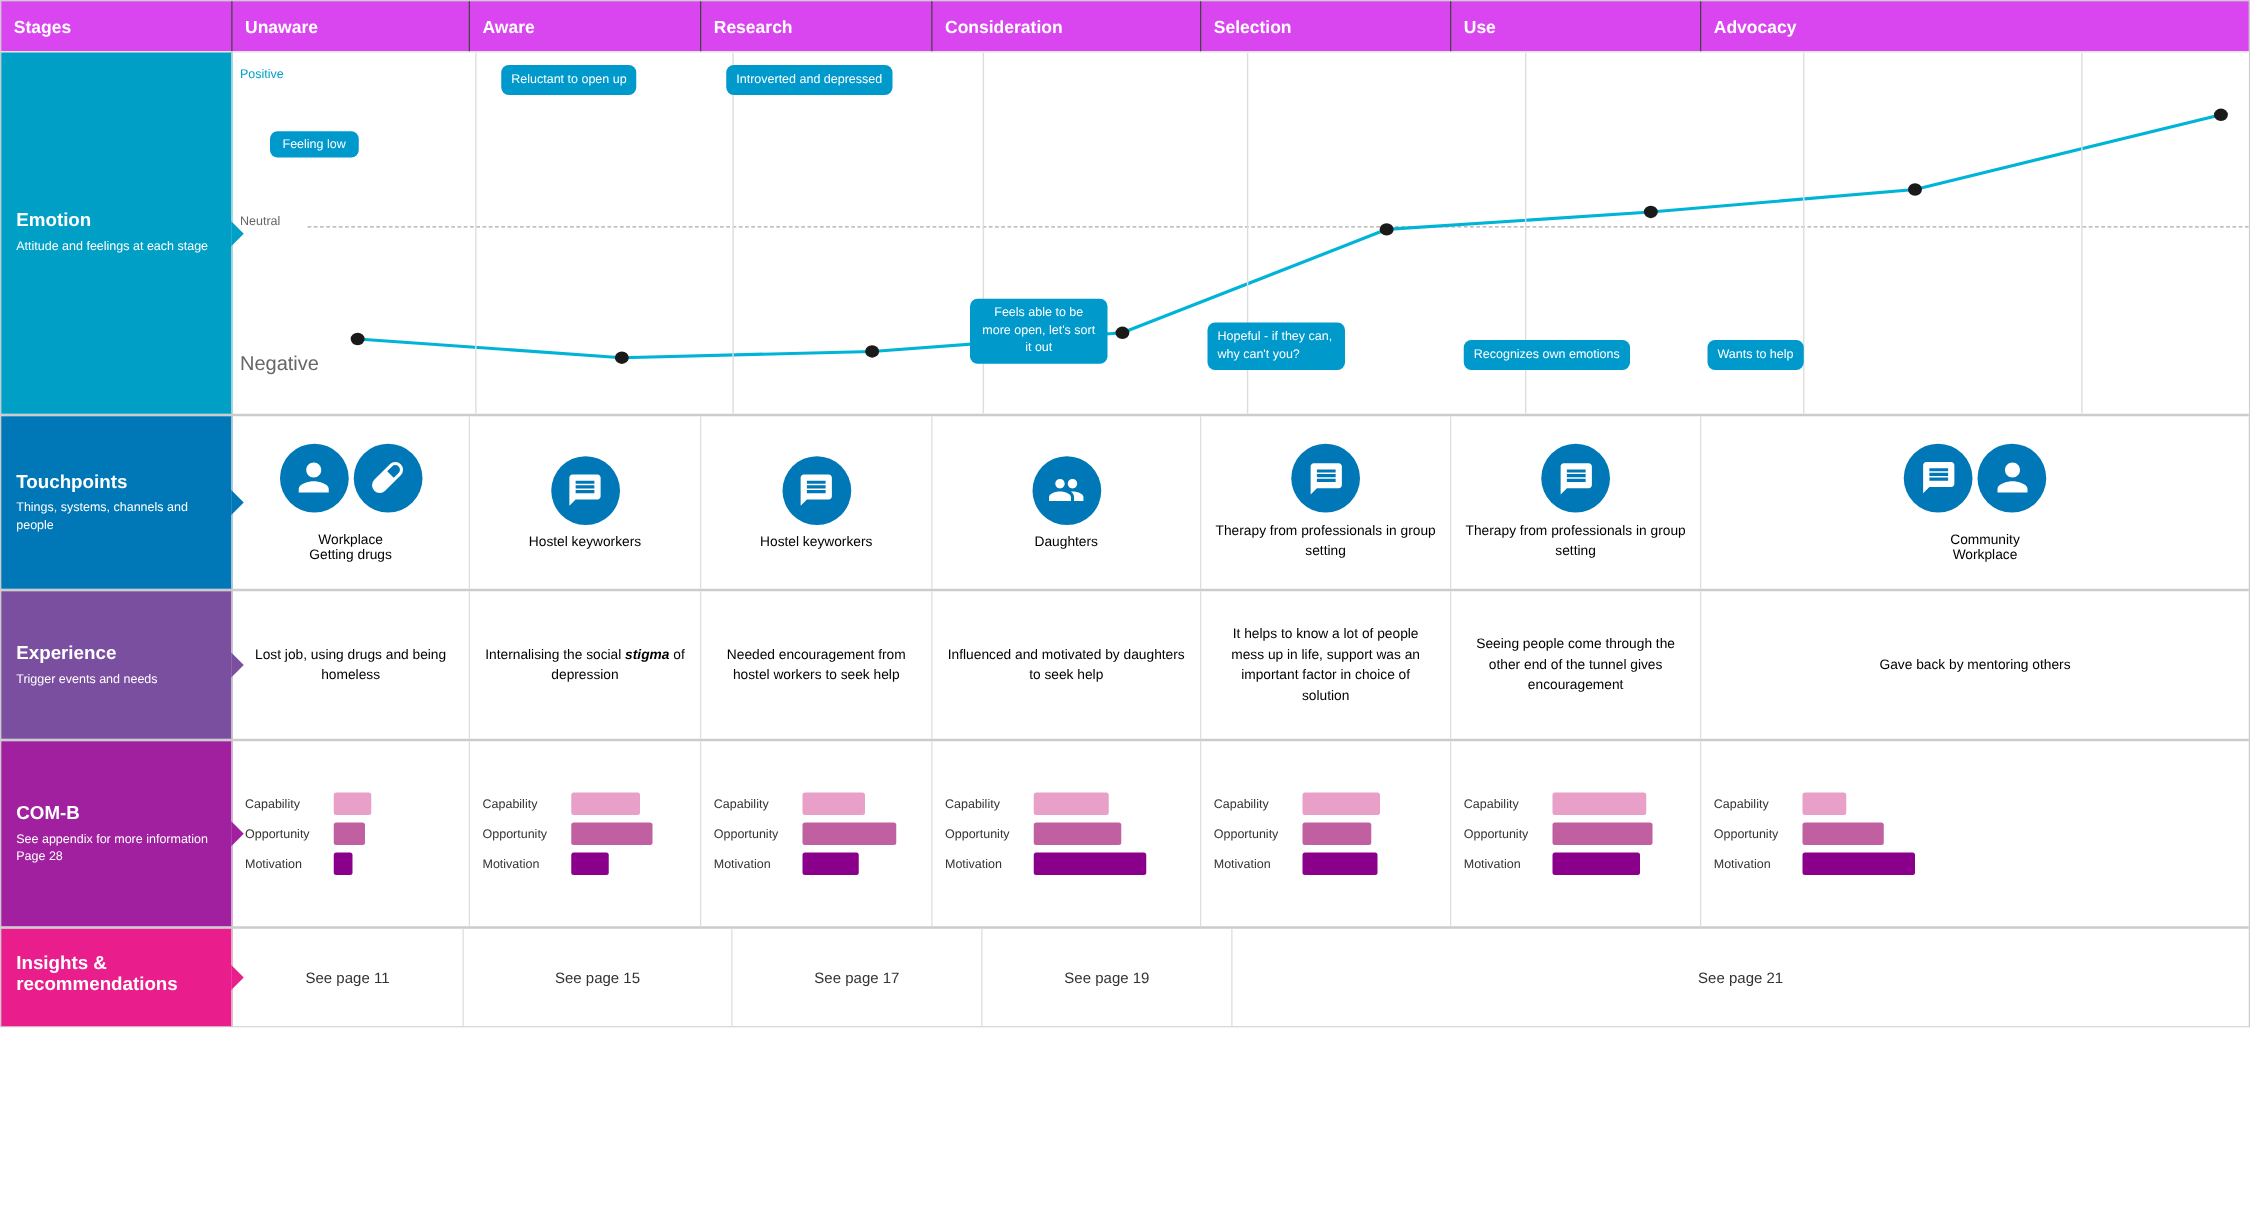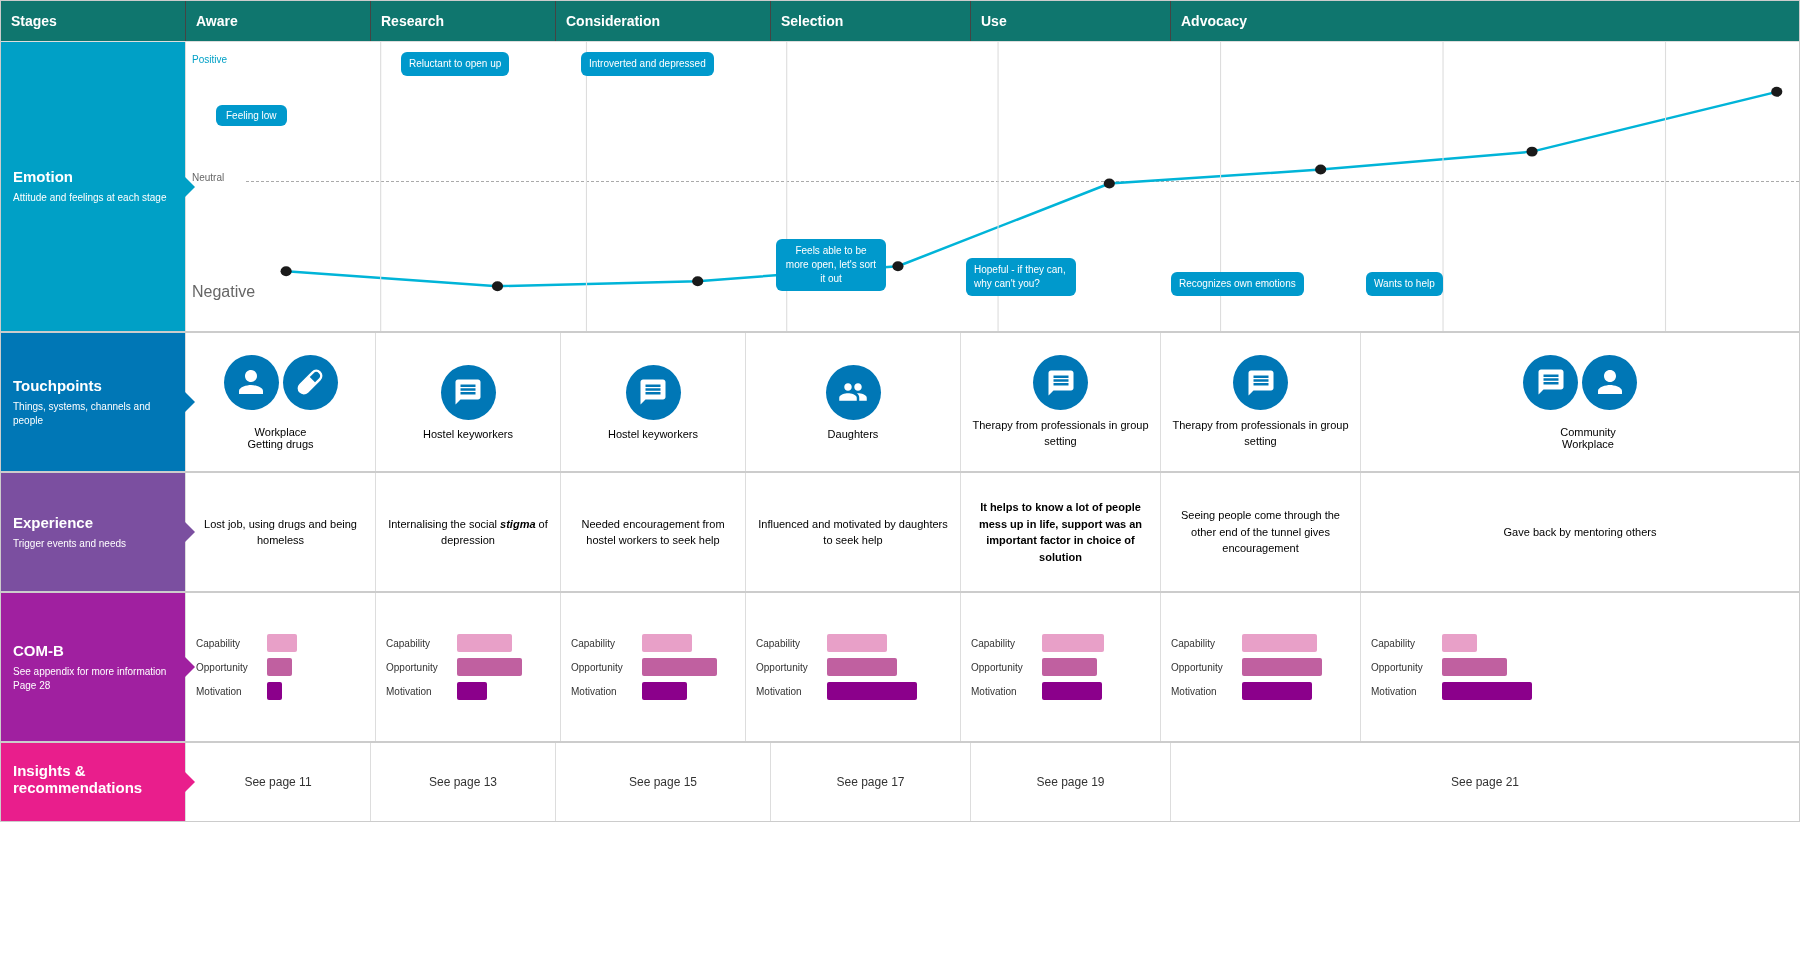--- a/index.html
+++ b/index.html
@@ -1,20 +1,20 @@
 <!DOCTYPE html>
 <html><head>
   <meta charset="utf-8">
   <style>
     * { box-sizing: border-box; margin: 0; padding: 0; }
     body { font-family: Arial, sans-serif; background: #fff; font-size: 11px; }
     .journey-map { width: 1800px; border: 1px solid #ccc; }
 
     
-    .header-row { display: flex; background: #0f766e; color: #fff; }
+    .header-row { display: flex; background: #d946ef; color: #fff; }
     .header-cell { padding: 12px 10px; font-weight: bold; font-size: 14px; border-right: 1px solid #444; }
     .header-cell:last-child { border-right: none; }
 
     
     .stage-label-col { width: 185px; min-width: 185px; }
     .col-unaware { width: 190px; min-width: 190px; }
     .col-aware { width: 185px; min-width: 185px; }
     .col-research { width: 185px; min-width: 185px; }
     .col-consideration { width: 215px; min-width: 215px; }
     .col-selection { width: 200px; min-width: 200px; }
@@ -77,20 +77,21 @@
 
     .touchpoint-icons { display: flex; gap: 4px; margin-bottom: 8px; }
   </style>
 </head>
 <body>
 
 <div class="journey-map">
 
   <div class="header-row">
     <div class="header-cell stage-label-col">Stages</div>
+    <div class="header-cell col-unaware">Unaware</div>
     <div class="header-cell col-aware">Aware</div>
     <div class="header-cell col-research">Research</div>
     <div class="header-cell col-consideration">Consideration</div>
     <div class="header-cell col-selection">Selection</div>
     <div class="header-cell col-use">Use</div>
     <div class="header-cell col-advocacy">Advocacy</div>
   </div>
 
   <div class="data-row emotion-row" style="min-height:290px;">
     <div class="row-label emotion-label">
@@ -243,21 +244,21 @@
     </div>
     <div class="exp-cell" style="width:185px; min-width:185px;">
       <span>Internalising the social <em>stigma</em> of depression</span>
     </div>
     <div class="exp-cell" style="width:185px; min-width:185px;">
       <span>Needed encouragement from hostel workers to seek help</span>
     </div>
     <div class="exp-cell" style="width:215px; min-width:215px;">
       <span>Influenced and motivated by daughters to seek help</span>
     </div>
-    <div class="exp-cell" style="width:200px; min-width:200px;font-weight:bold;">
+    <div class="exp-cell" style="width:200px; min-width:200px;">
       <span>It helps to know a lot of people mess up in life, support was an important factor in choice of solution</span>
     </div>
     <div class="exp-cell" style="width:200px; min-width:200px;">
       <span>Seeing people come through the other end of the tunnel gives encouragement</span>
     </div>
     <div class="exp-cell" style="flex:1;">
       <span>Gave back by mentoring others</span>
     </div>
   </div>
 
@@ -375,20 +376,19 @@
     </div>
   </div>
 
   <div class="data-row insights-row" style="min-height:80px; border-top:2px solid #ccc;">
     <div class="row-label insights-label">
       <h3 style="white-space:pre-line;">Insights &amp;
 recommendations</h3>
       <div class="row-arrow" style="border-left-color:#e91e8c;"></div>
     </div>
     <div class="insights-cell" style="width:185px; min-width:185px;">See page 11</div>
-    <div class="insights-cell" style="width:185px; min-width:185px;">See page 13</div>
     <div class="insights-cell" style="width:215px; min-width:215px;">See page 15</div>
     <div class="insights-cell" style="width:200px; min-width:200px;">See page 17</div>
     <div class="insights-cell" style="width:200px; min-width:200px;">See page 19</div>
     <div class="insights-cell" style="flex:1;">See page 21</div>
   </div>
 
 </div>
 
 </body></html>

